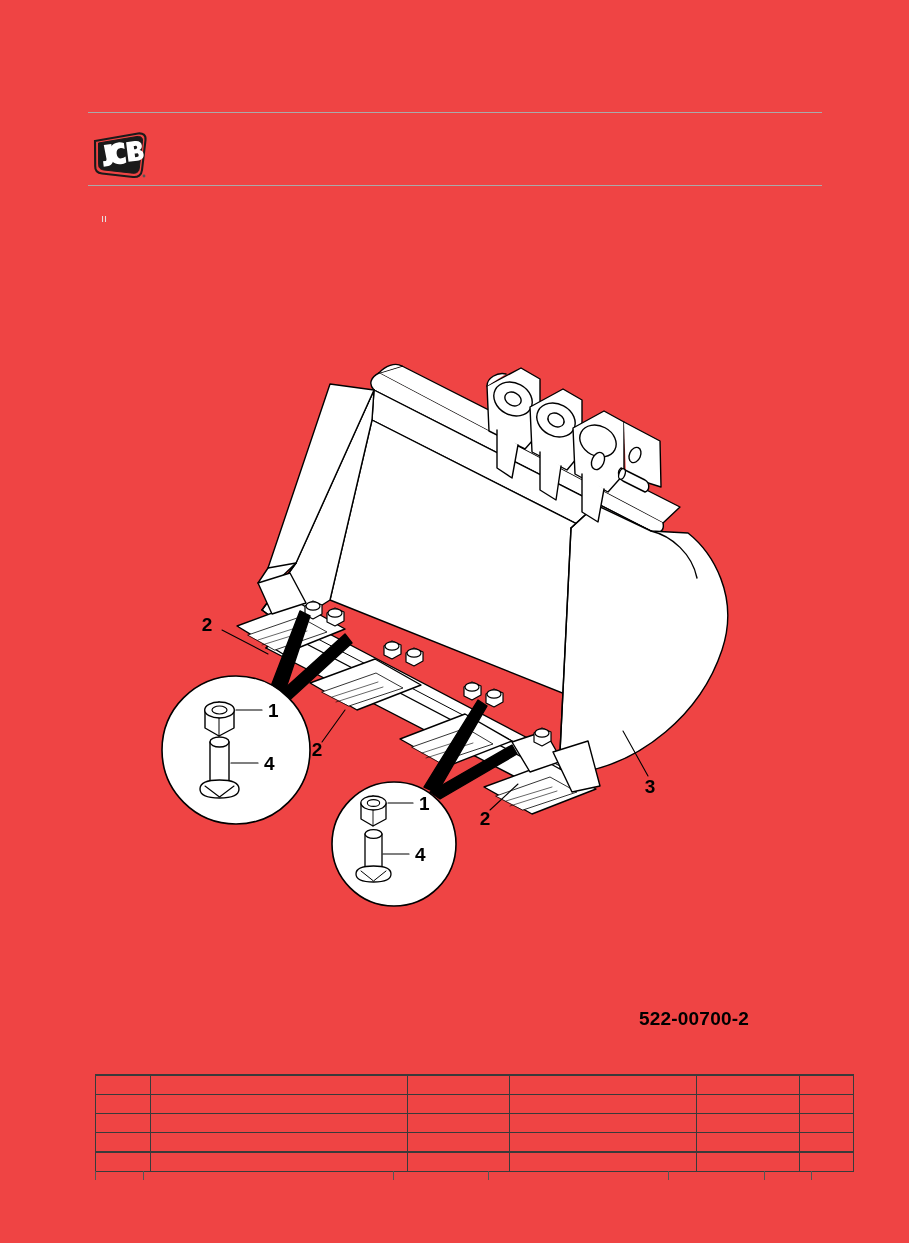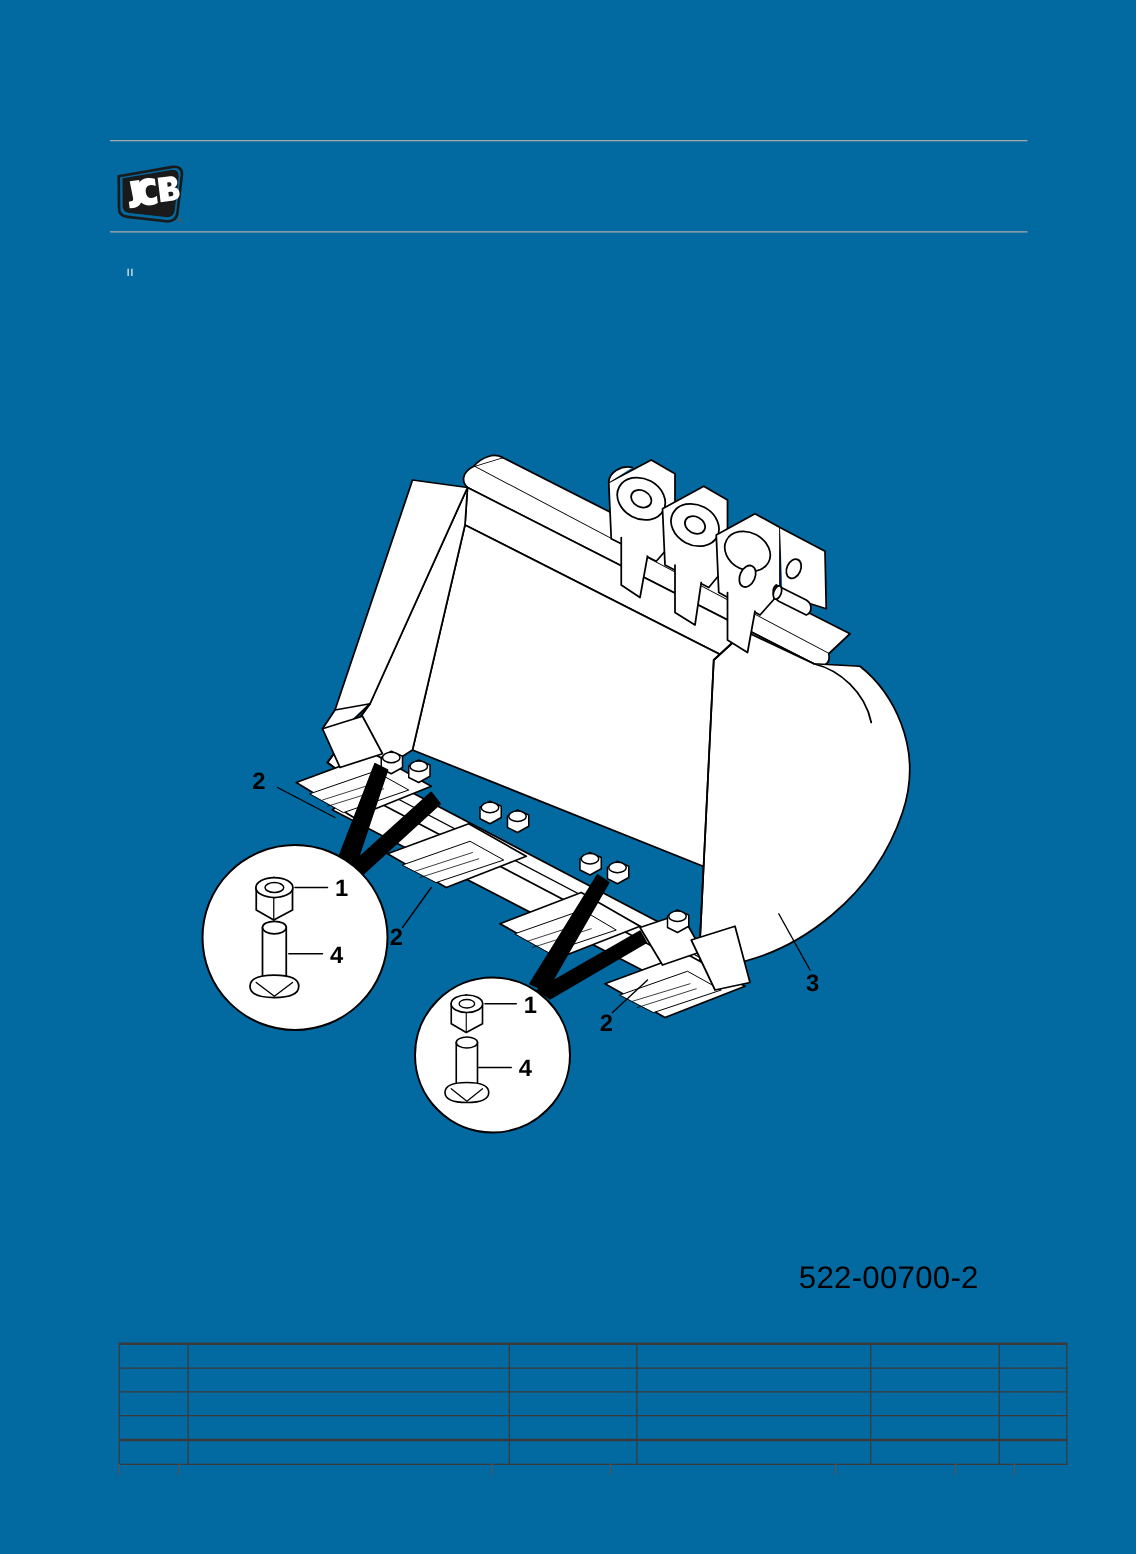--- a/index.html
+++ b/index.html
@@ -8,21 +8,21 @@
     background: #ffffff;
   }
   body {
     font-family: "Liberation Sans", sans-serif;
     color: #000000;
   }
   #page {
     position: relative;
     width: 909px;
     height: 1243px;
-    background: #0369a1;
+    background: #ef4444;
     overflow: hidden;
   }
 
   
   .rule {
     position: absolute;
     left: 88px;
     width: 734px;
     height: 1px;
     background: #aaaaaa;
@@ -47,22 +47,22 @@
     width: 909px;
     height: 1243px;
     pointer-events: none;
   }
 
   
   #drawing-ref {
     position: absolute;
     left: 639px;
     top: 1008px;
-    font-size: 25px;
-    font-weight: normal;
+    font-size: 19px;
+    font-weight: bold;
     letter-spacing: 0.2px;
     white-space: nowrap;
   }
 
   
   #parts-table {
     position: absolute;
     left: 95px;
     top: 1074px;
     width: 716px;

